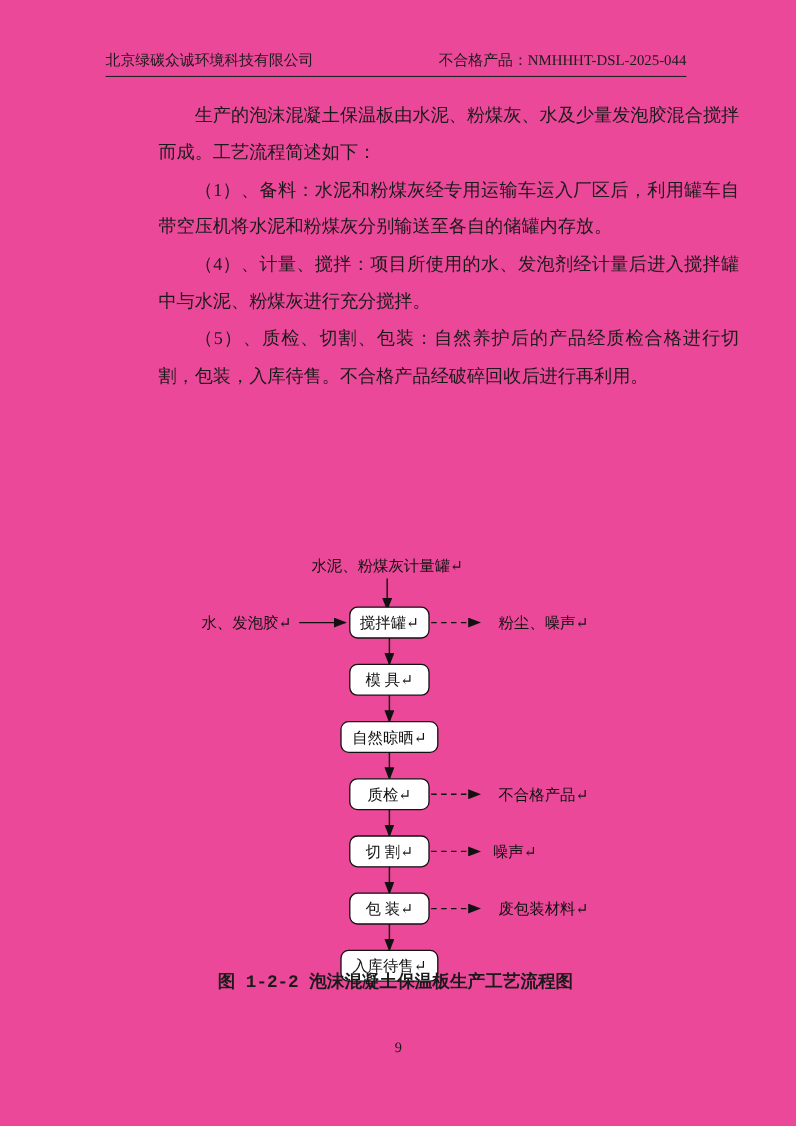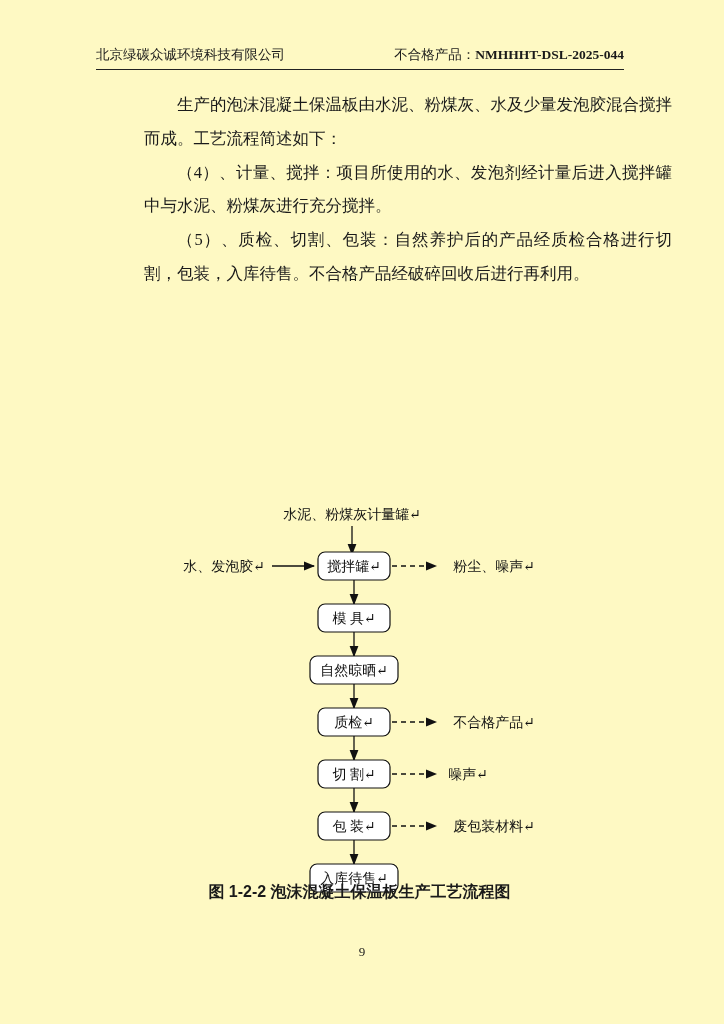--- a/index.html
+++ b/index.html
@@ -4,42 +4,42 @@
 <style>
   html, body {
     margin: 0;
     padding: 0;
     background: #d8d8d8;
   }
   .page {
     position: relative;
     width: 724px;
     height: 1024px;
-    background: #fef9c3;
+    background: #ec4899;
     margin: 0 auto;
     overflow: hidden;
     font-family: "Liberation Serif", "DejaVu Serif", serif;
     color: #1a1a1a;
   }
   .header {
     position: absolute;
     top: 46px;
     left: 96px;
     width: 528px;
     display: flex;
     justify-content: space-between;
     align-items: flex-end;
     font-size: 13.5px;
     font-family: "Liberation Serif", "DejaVu Serif", serif;
     padding-bottom: 5px;
     border-bottom: 1px solid #222;
   }
   .header-left { white-space: nowrap; }
   .header-right { white-space: nowrap; }
-  .header-right .code { font-weight: bold; }
+  .header-right .code { font-weight: normal; }
 
   .body-text {
     position: absolute;
     top: 88px;
     left: 96px;
     width: 528px;
     font-size: 16.5px;
     line-height: 2.05;
     text-align: justify;
     text-justify: inter-ideograph;
@@ -60,21 +60,21 @@
   }
 
   .fig-caption {
     position: absolute;
     top: 882px;
     left: 0;
     width: 719px;
     text-align: center;
     font-size: 16px;
     font-weight: bold;
-    font-family: Liberation Sans, sans-serif;
+    font-family: Liberation Mono, monospace;
   }
 
   .page-number {
     position: absolute;
     top: 944px;
     left: 0;
     width: 724px;
     text-align: center;
     font-size: 13px;
   }
@@ -91,20 +91,21 @@
 
   <div class="header">
     <div class="header-left">北京绿碳众诚环境科技有限公司</div>
     <div class="header-right">
       <span>不合格产品：</span><span class="code">NMHHHT-DSL-2025-044</span>
     </div>
   </div>
 
   <div class="body-text">
     <p class="para">生产的泡沫混凝土保温板由水泥、粉煤灰、水及少量发泡胶混合搅拌而成。工艺流程简述如下：</p>
+    <p class="para">（1）、备料：水泥和粉煤灰经专用运输车运入厂区后，利用罐车自带空压机将水泥和粉煤灰分别输送至各自的储罐内存放。</p>
     <p class="para">（4）、计量、搅拌：项目所使用的水、发泡剂经计量后进入搅拌罐中与水泥、粉煤灰进行充分搅拌。</p>
     <p class="para">（5）、质检、切割、包装：自然养护后的产品经质检合格进行切割，包装，入库待售。不合格产品经破碎回收后进行再利用。</p>
   </div>
 
   <div class="figure">
     <svg width="528" height="400" viewBox="0 0 528 400" xmlns="http://www.w3.org/2000/svg">
       <defs>
         <marker id="arrow" markerWidth="9" markerHeight="7" refX="8" refY="3.5" orient="auto">
           <polygon points="0 0, 9 3.5, 0 7" fill="#111"></polygon>
         </marker>

